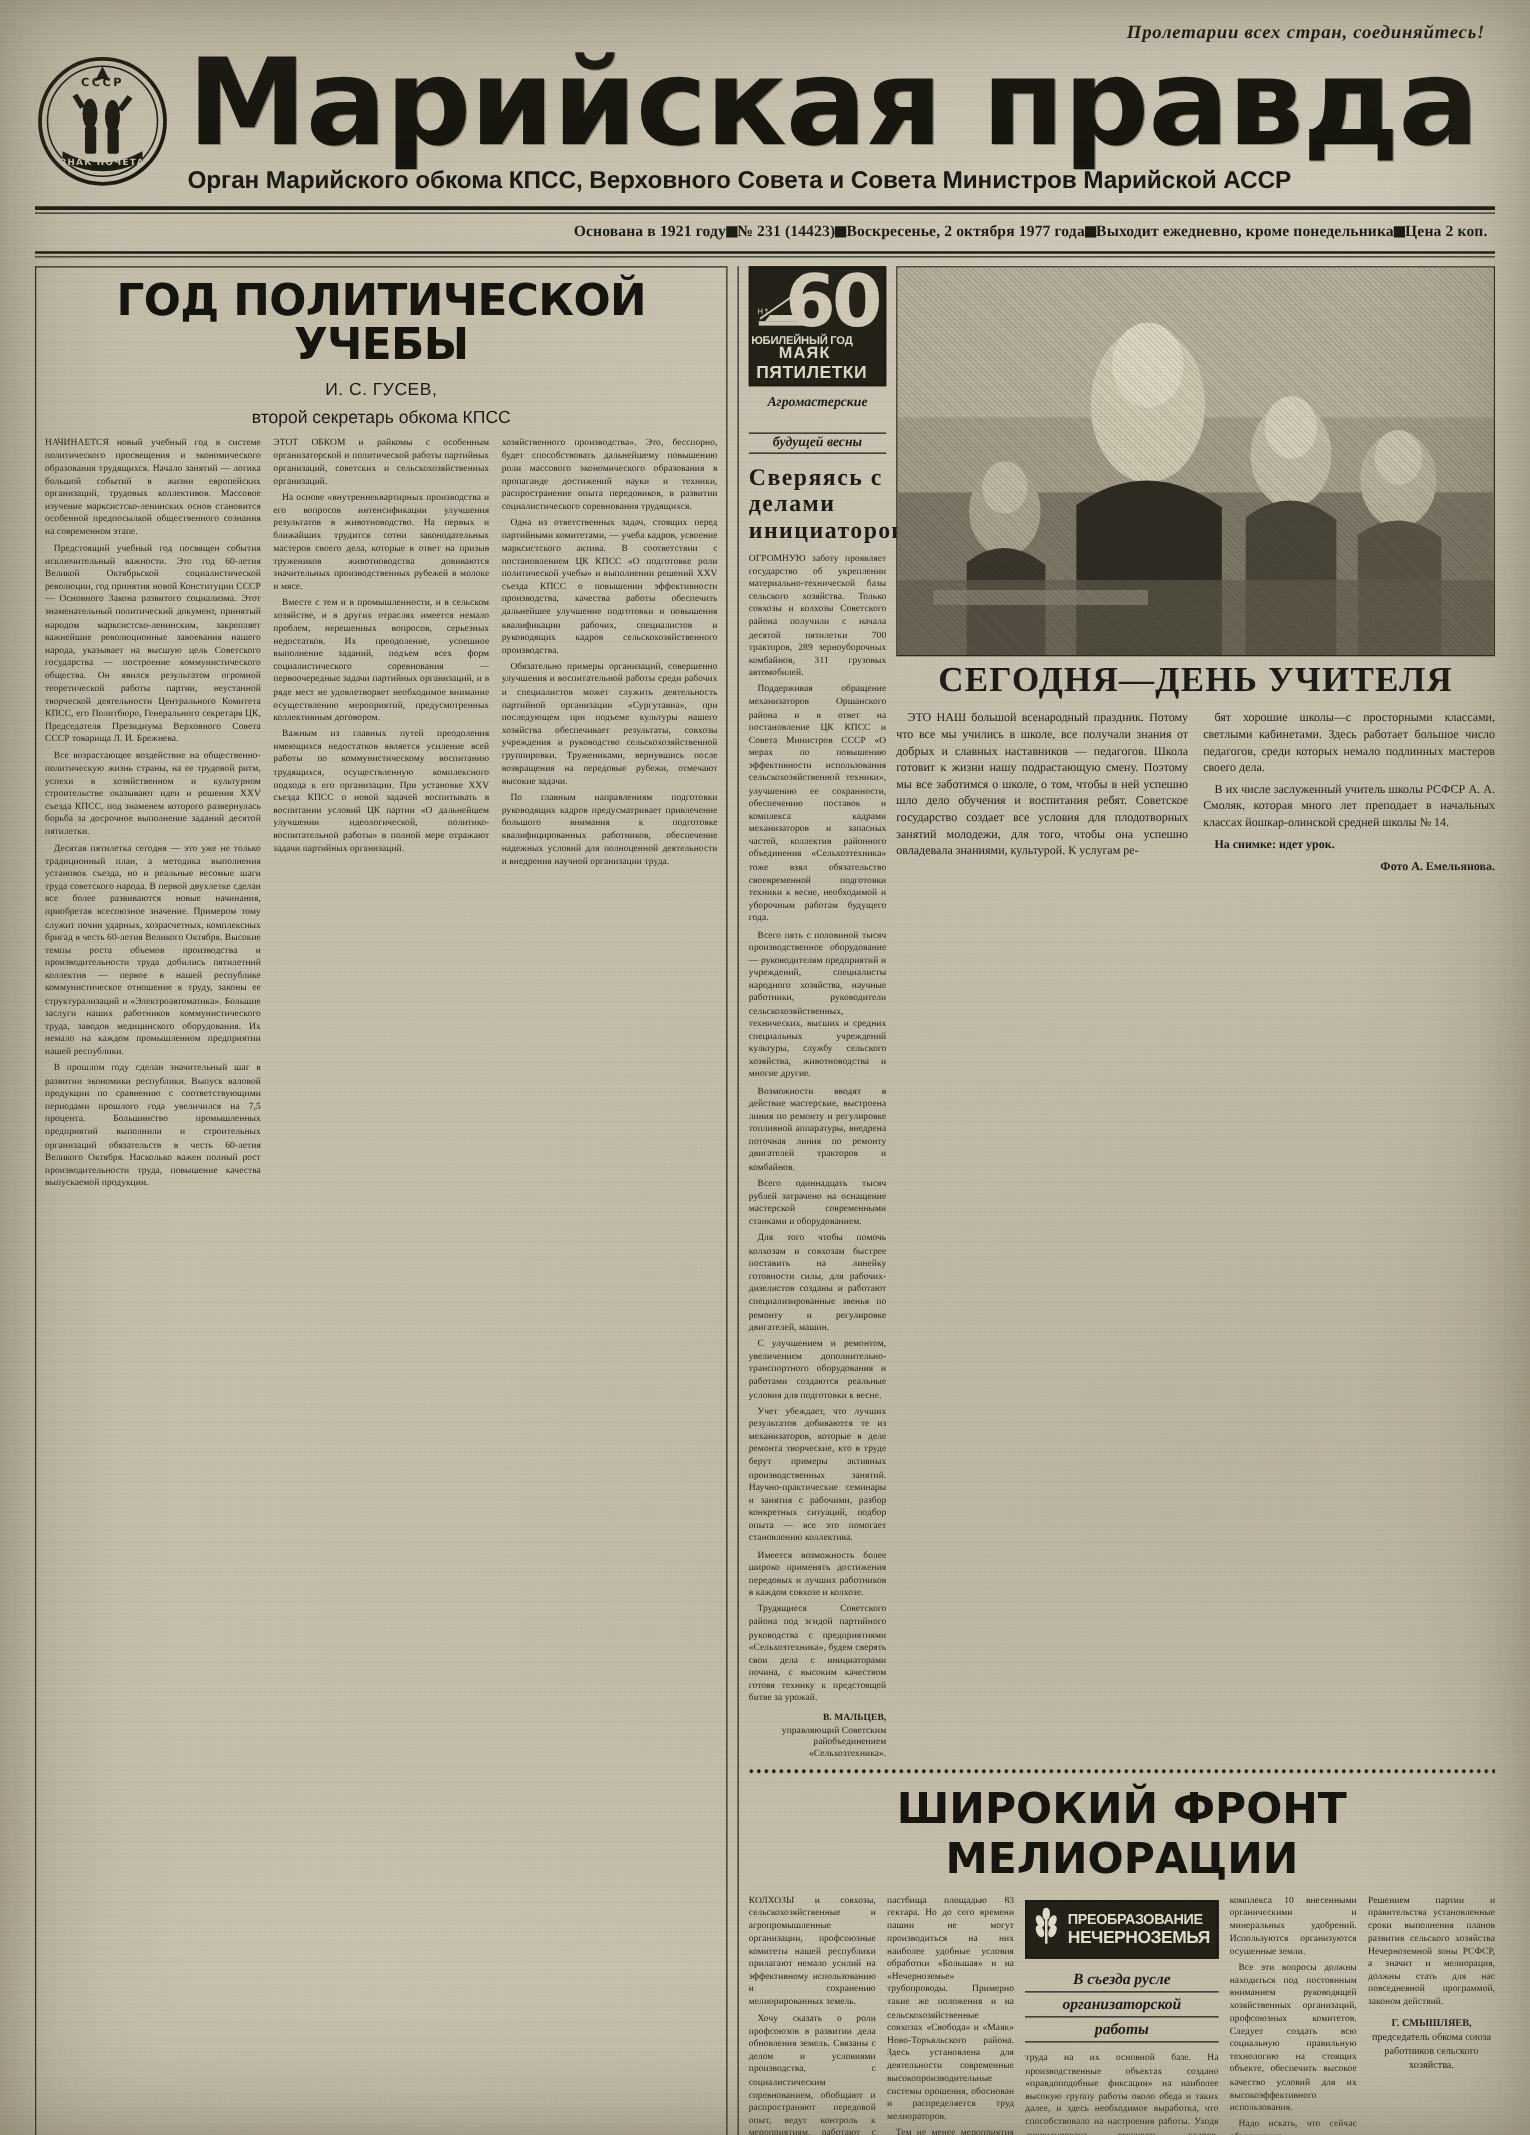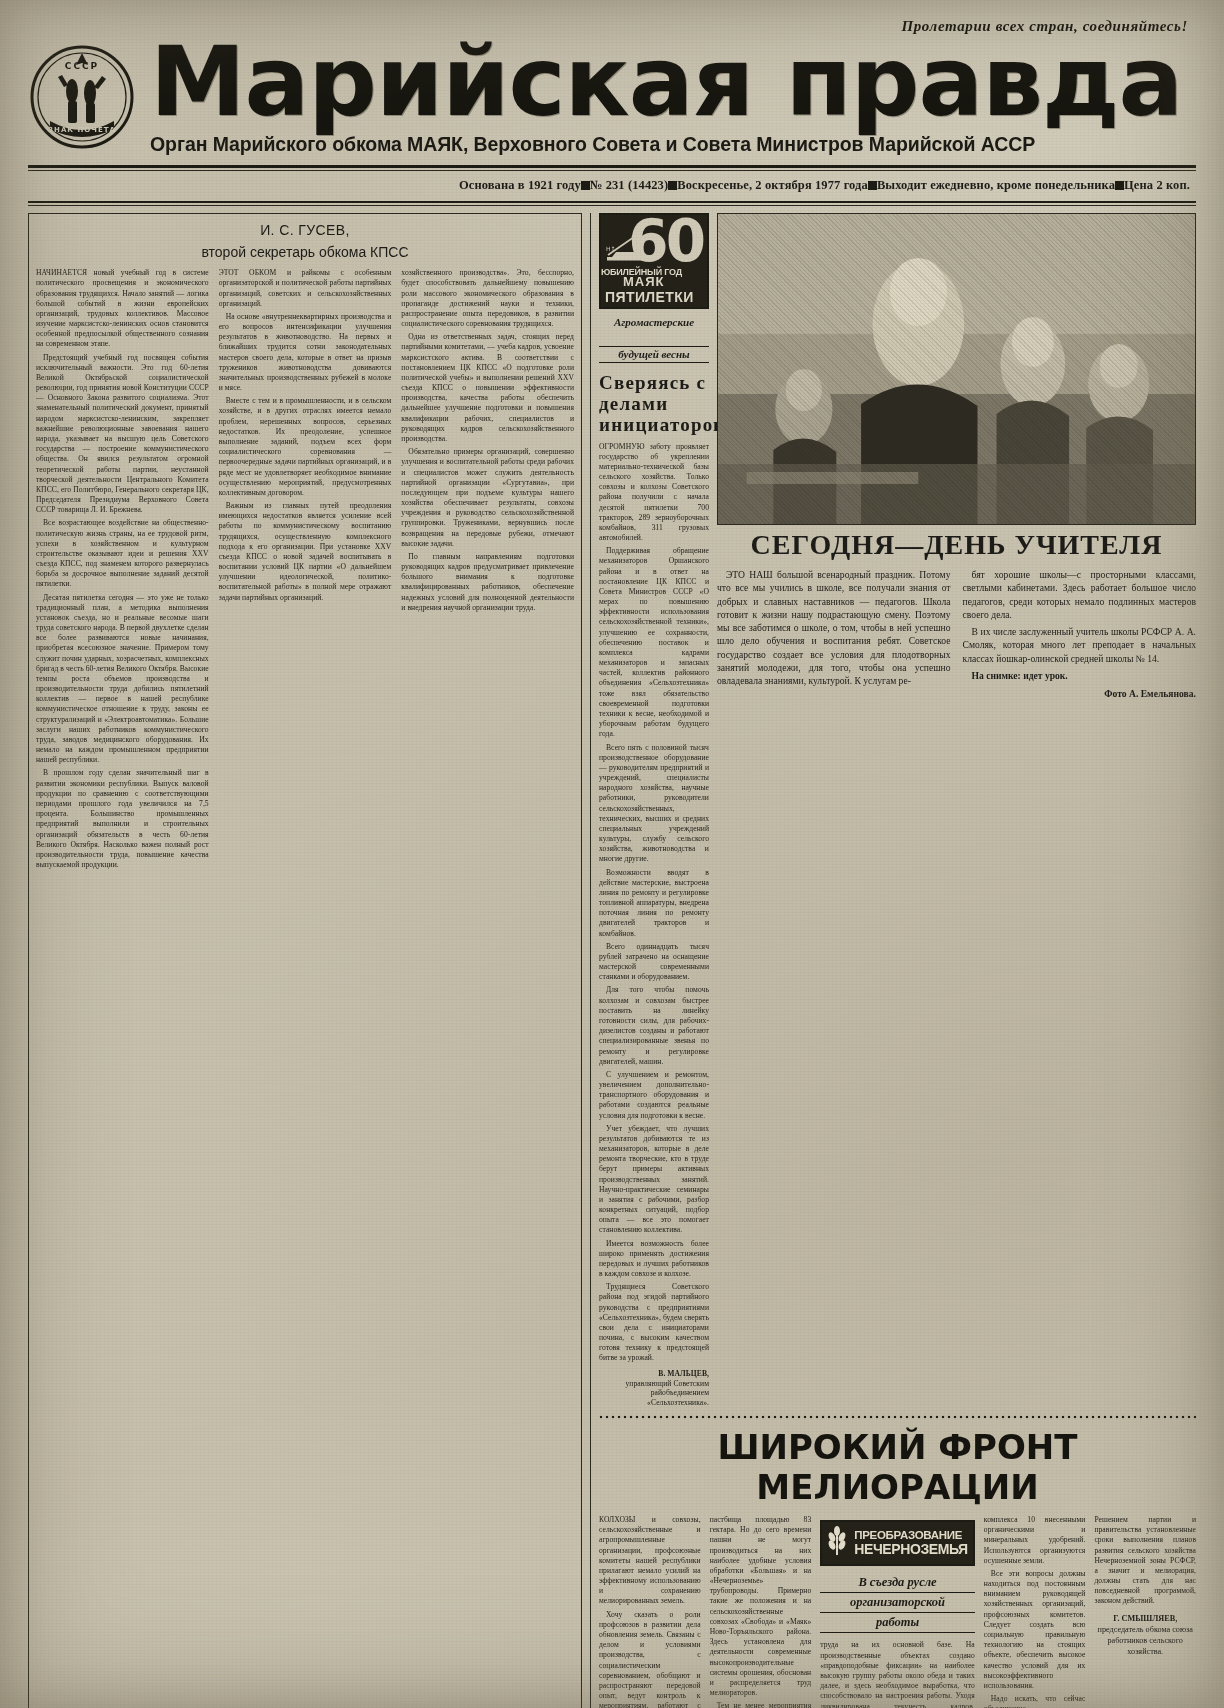--- a/index.html
+++ b/index.html
@@ -139,21 +139,21 @@
               <rect x="58" y="60" width="9" height="20" rx="2"></rect>
               <path d="M36 44 L30 34 L34 32 L40 42 Z"></path>
               <path d="M70 46 L78 36 L74 33 L66 44 Z"></path>
             </g>
             <path d="M22 78 Q54 96 86 78 L86 86 Q54 102 22 86 Z" fill="#1d1c14"></path>
             <text x="54" y="89" font-family="DejaVu Sans" font-size="7" font-weight="bold" fill="#cfc9b8" text-anchor="middle" letter-spacing="1">ЗНАК ПОЧЕТА</text>
           </svg>
         </div>
         <div class="masttitle">
           <div class="big">Марийская правда</div>
-          <div class="subline">Орган Марийского обкома МАЯК, Верховного Совета и Совета Министров Марийской АССР</div>
+          <div class="subline">Орган Марийского обкома КПСС, Верховного Совета и Совета Министров Марийской АССР</div>
         </div>
       </div>
       <div class="rule-thick"></div>
       <div class="rule-thin"></div>
       <div class="infobar">
         <span>Основана в 1921 году</span>
         <span class="sq"></span>
         <span>№ 231 (14423)</span>
         <span class="sq"></span>
         <span>Воскресенье, 2 октября 1977 года</span>
@@ -162,20 +162,21 @@
         <span class="sq"></span>
         <span>Цена 2 коп.</span>
       </div>
       <div class="rule-bot"></div>
       <div class="rule-bot2"></div>
     </div>
 
     <div class="body-grid">
 
       <div class="leftpane">
+        <h1 class="bighead">ГОД ПОЛИТИЧЕСКОЙ УЧЕБЫ</h1>
         <div class="byline">
           <div class="nm">И. С. ГУСЕВ,</div>
           <div class="rl">второй секретарь обкома КПСС</div>
         </div>
         <div style="display:flex;gap:10px;">
           <div class="txt" style="flex:1">
             <p class="first"><span>НАЧИНАЕТСЯ новый учебный год в системе политического просвещения и экономического образования трудящихся. Начало занятий — логика большой событий в жизни европейских организаций, трудовых коллективов. Массовое изучение марксистско-ленинских основ становится особенной предпосылкой общественного сознания на современном этапе.</span></p>
             <p><span>Предстоящий учебный год посвящен события исключительный важности. Это год 60-летия Великой Октябрьской социалистической революции, год принятия новой Конституции СССР — Основного Закона развитого социализма. Этот знаменательный политический документ, принятый народом марксистско-ленинским, закрепляет важнейшие революционные завоевания нашего народа, указывает на высшую цель Советского государства — построение коммунистического общества. Он явился результатом огромной теоретической работы партии, неустанной творческой деятельности Центрального Комитета КПСС, его Политбюро, Генерального секретаря ЦК, Председателя Президиума Верховного Совета СССР товарища Л. И. Брежнева.</span></p>
             <p><span>Все возрастающее воздействие на общественно-политическую жизнь страны, на ее трудовой ритм, успехи в хозяйственном и культурном строительстве оказывают идеи и решения XXV съезда КПСС, под знаменем которого развернулась борьба за досрочное выполнение заданий десятой пятилетки.</span></p>
             <p><span>Десятая пятилетка сегодня — это уже не только традиционный план, а методика выполнения установок съезда, но и реальные весомые шаги труда советского народа. В первой двухлетке сделан все более развиваются новые начинания, приобретая всесоюзное значение. Примером тому служит почин ударных, хозрасчетных, комплексных бригад в честь 60-летия Великого Октября. Высокие темпы роста объемов производства и производительности труда добились пятилетний коллектив — первое в нашей республике коммунистическое отношение к труду, законы ее структурализаций и «Электроавтоматика». Большие заслуги наших работников коммунистического труда, заводов медицинского оборудования. Их немало на каждом промышленном предприятии нашей республики.</span></p>

